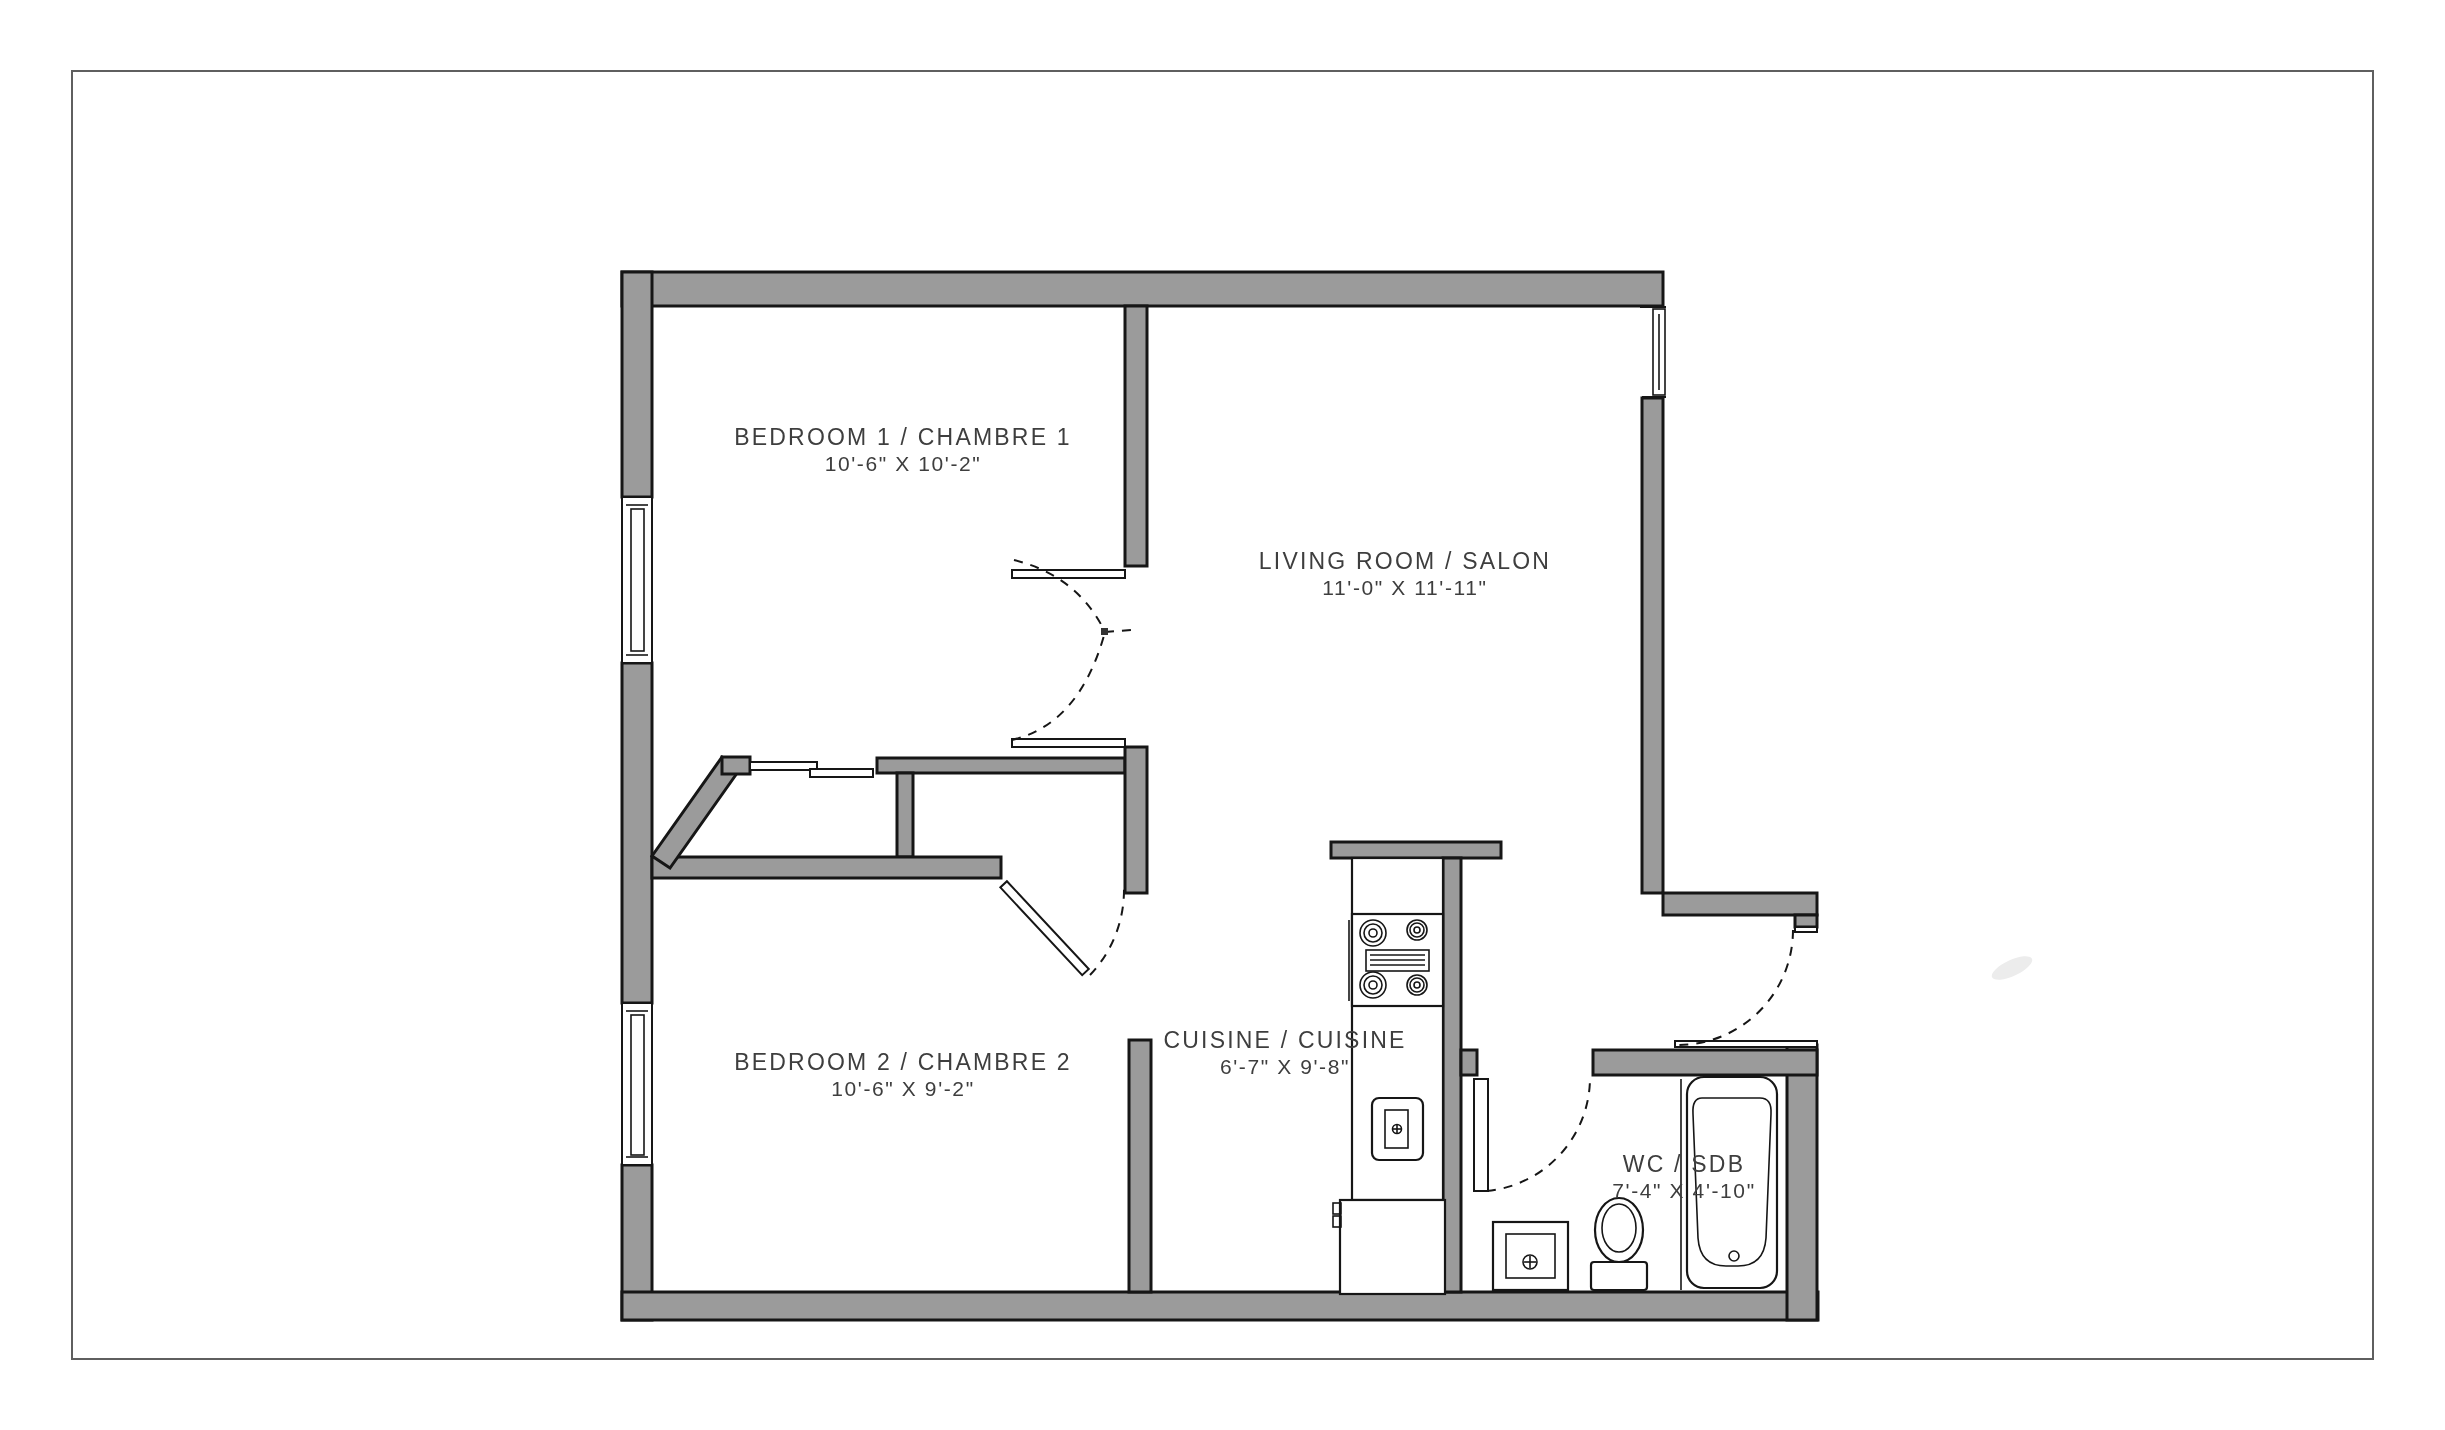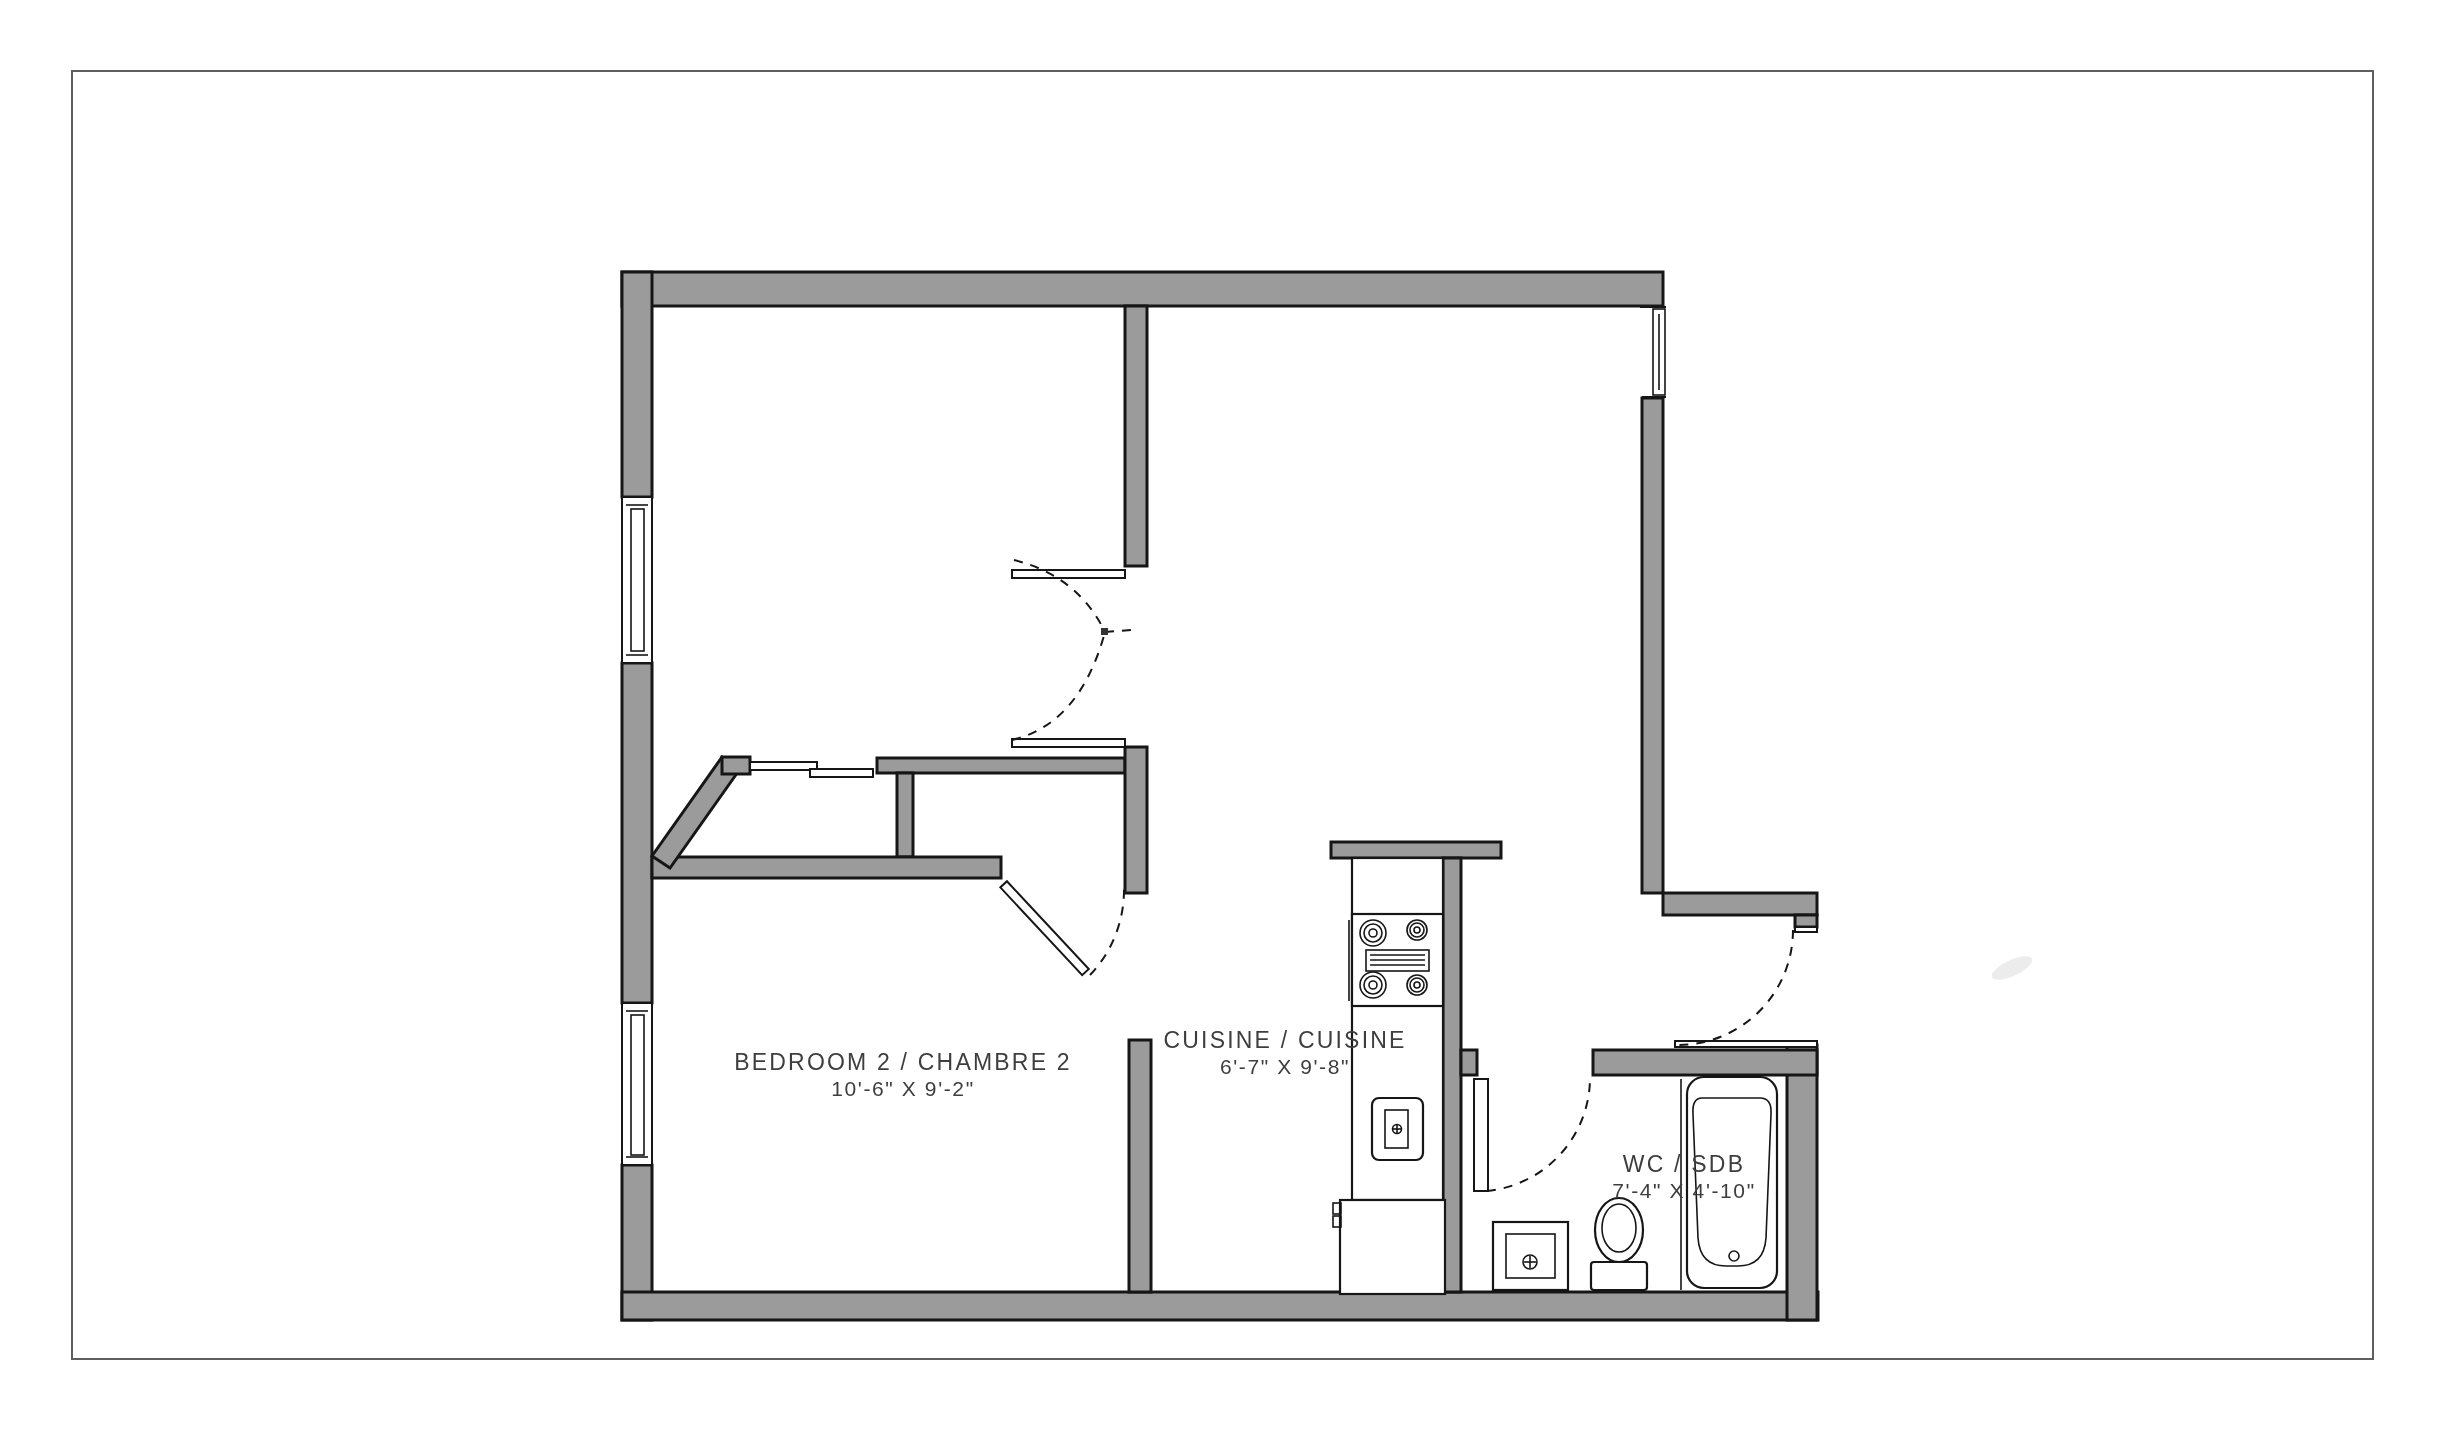--- a/index.html
+++ b/index.html
@@ -151,20 +151,28 @@
       <rect class="fixthin" x="1506" y="1234" width="49" height="44"></rect>
       <circle class="fixthin" cx="1530" cy="1262" r="7"></circle>
       <line class="fixthin" x1="1524" y1="1262" x2="1536" y2="1262"></line>
       <line class="fixthin" x1="1530" y1="1256" x2="1530" y2="1268"></line>
     </g>
   </g>
 
   <ellipse cx="2012" cy="968" rx="22" ry="8" fill="#ececec" transform="rotate(-25 2012 968)"></ellipse>
 </svg>
 
+<div class="room-label" style="left:903px;top:450px;">
+  <div class="nm">BEDROOM 1 / CHAMBRE 1</div>
+  <div class="dm">10'-6" X 10'-2"</div>
+</div>
+<div class="room-label" style="left:1405px;top:574px;">
+  <div class="nm">LIVING ROOM / SALON</div>
+  <div class="dm">11'-0" X 11'-11"</div>
+</div>
 <div class="room-label" style="left:903px;top:1075px;">
   <div class="nm">BEDROOM 2 / CHAMBRE 2</div>
   <div class="dm">10'-6" X 9'-2"</div>
 </div>
 <div class="room-label" style="left:1285px;top:1053px;">
   <div class="nm">CUISINE / CUISINE</div>
   <div class="dm">6'-7" X 9'-8"</div>
 </div>
 <div class="room-label" style="left:1684px;top:1161px;margin-top:16px;">
   <div class="nm">WC / SDB</div>

